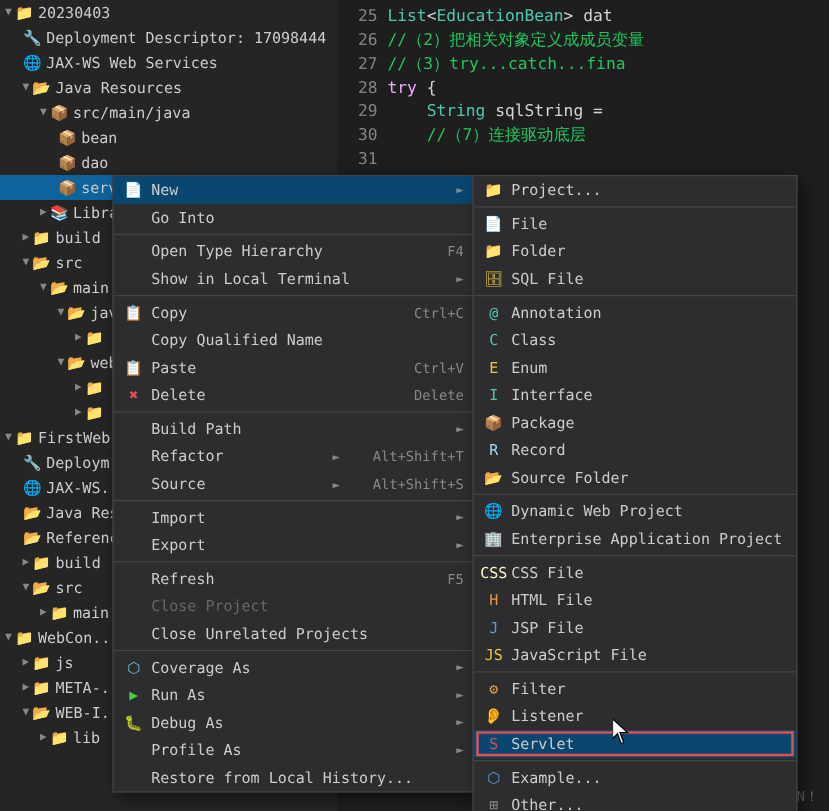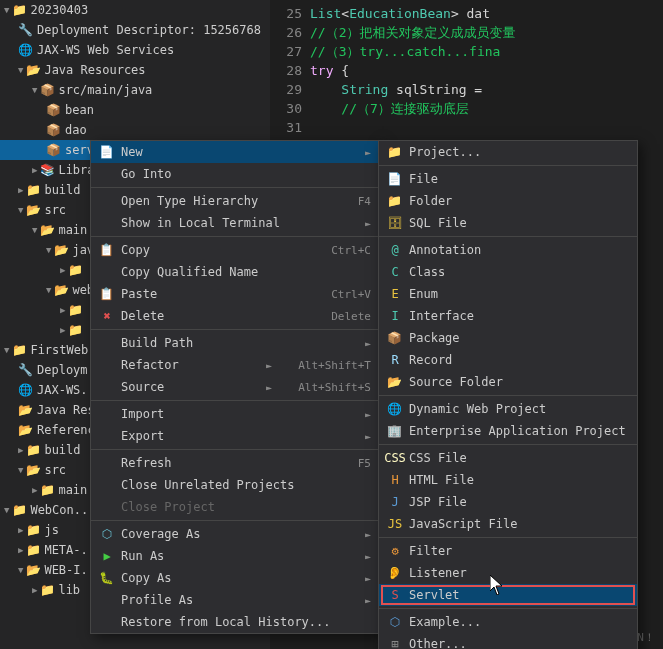--- a/index.html
+++ b/index.html
@@ -210,21 +210,21 @@
 
 <div class="project-tree">
 
   <div class="tree-item tree-indent-1">
     <span class="expand-arrow">▼</span>
     <span class="tree-icon icon-project">📁</span>
     <span>20230403</span>
   </div>
   <div class="tree-item tree-indent-2">
     <span class="tree-icon">🔧</span>
-    <span>Deployment Descriptor: 15256768</span>
+    <span>Deployment Descriptor: 17098444</span>
   </div>
   <div class="tree-item tree-indent-2">
     <span class="tree-icon">🌐</span>
     <span>JAX-WS Web Services</span>
   </div>
   <div class="tree-item tree-indent-2">
     <span class="expand-arrow">▼</span>
     <span class="tree-icon icon-folder">📂</span>
     <span>Java Resources</span>
   </div>
@@ -500,31 +500,31 @@
   <div class="menu-separator"></div>
 
   <div class="menu-item">
     <div class="menu-item-left">
       <span class="menu-item-icon"></span>
       <span>Refresh</span>
     </div>
     <span class="shortcut">F5</span>
   </div>
 
+  <div class="menu-item disabled">
+    <div class="menu-item-left">
+      <span class="menu-item-icon"></span>
+      <span>Close Project</span>
+    </div>
+  </div>
+
   <div class="menu-item">
     <div class="menu-item-left">
       <span class="menu-item-icon"></span>
       <span>Close Unrelated Projects</span>
-    </div>
-  </div>
-
-  <div class="menu-item disabled">
-    <div class="menu-item-left">
-      <span class="menu-item-icon"></span>
-      <span>Close Project</span>
     </div>
   </div>
 
   <div class="menu-separator"></div>
 
   <div class="menu-item">
     <div class="menu-item-left">
       <span class="menu-item-icon" style="color:#6bc">⬡</span>
       <span>Coverage As</span>
     </div>
@@ -535,21 +535,21 @@
     <div class="menu-item-left">
       <span class="menu-item-icon" style="color:#4c4">▶</span>
       <span>Run As</span>
     </div>
     <span class="arrow-right">►</span>
   </div>
 
   <div class="menu-item">
     <div class="menu-item-left">
       <span class="menu-item-icon" style="color:#4af">🐛</span>
-      <span>Copy As</span>
+      <span>Debug As</span>
     </div>
     <span class="arrow-right">►</span>
   </div>
 
   <div class="menu-item">
     <div class="menu-item-left">
       <span class="menu-item-icon"></span>
       <span>Profile As</span>
     </div>
     <span class="arrow-right">►</span>

